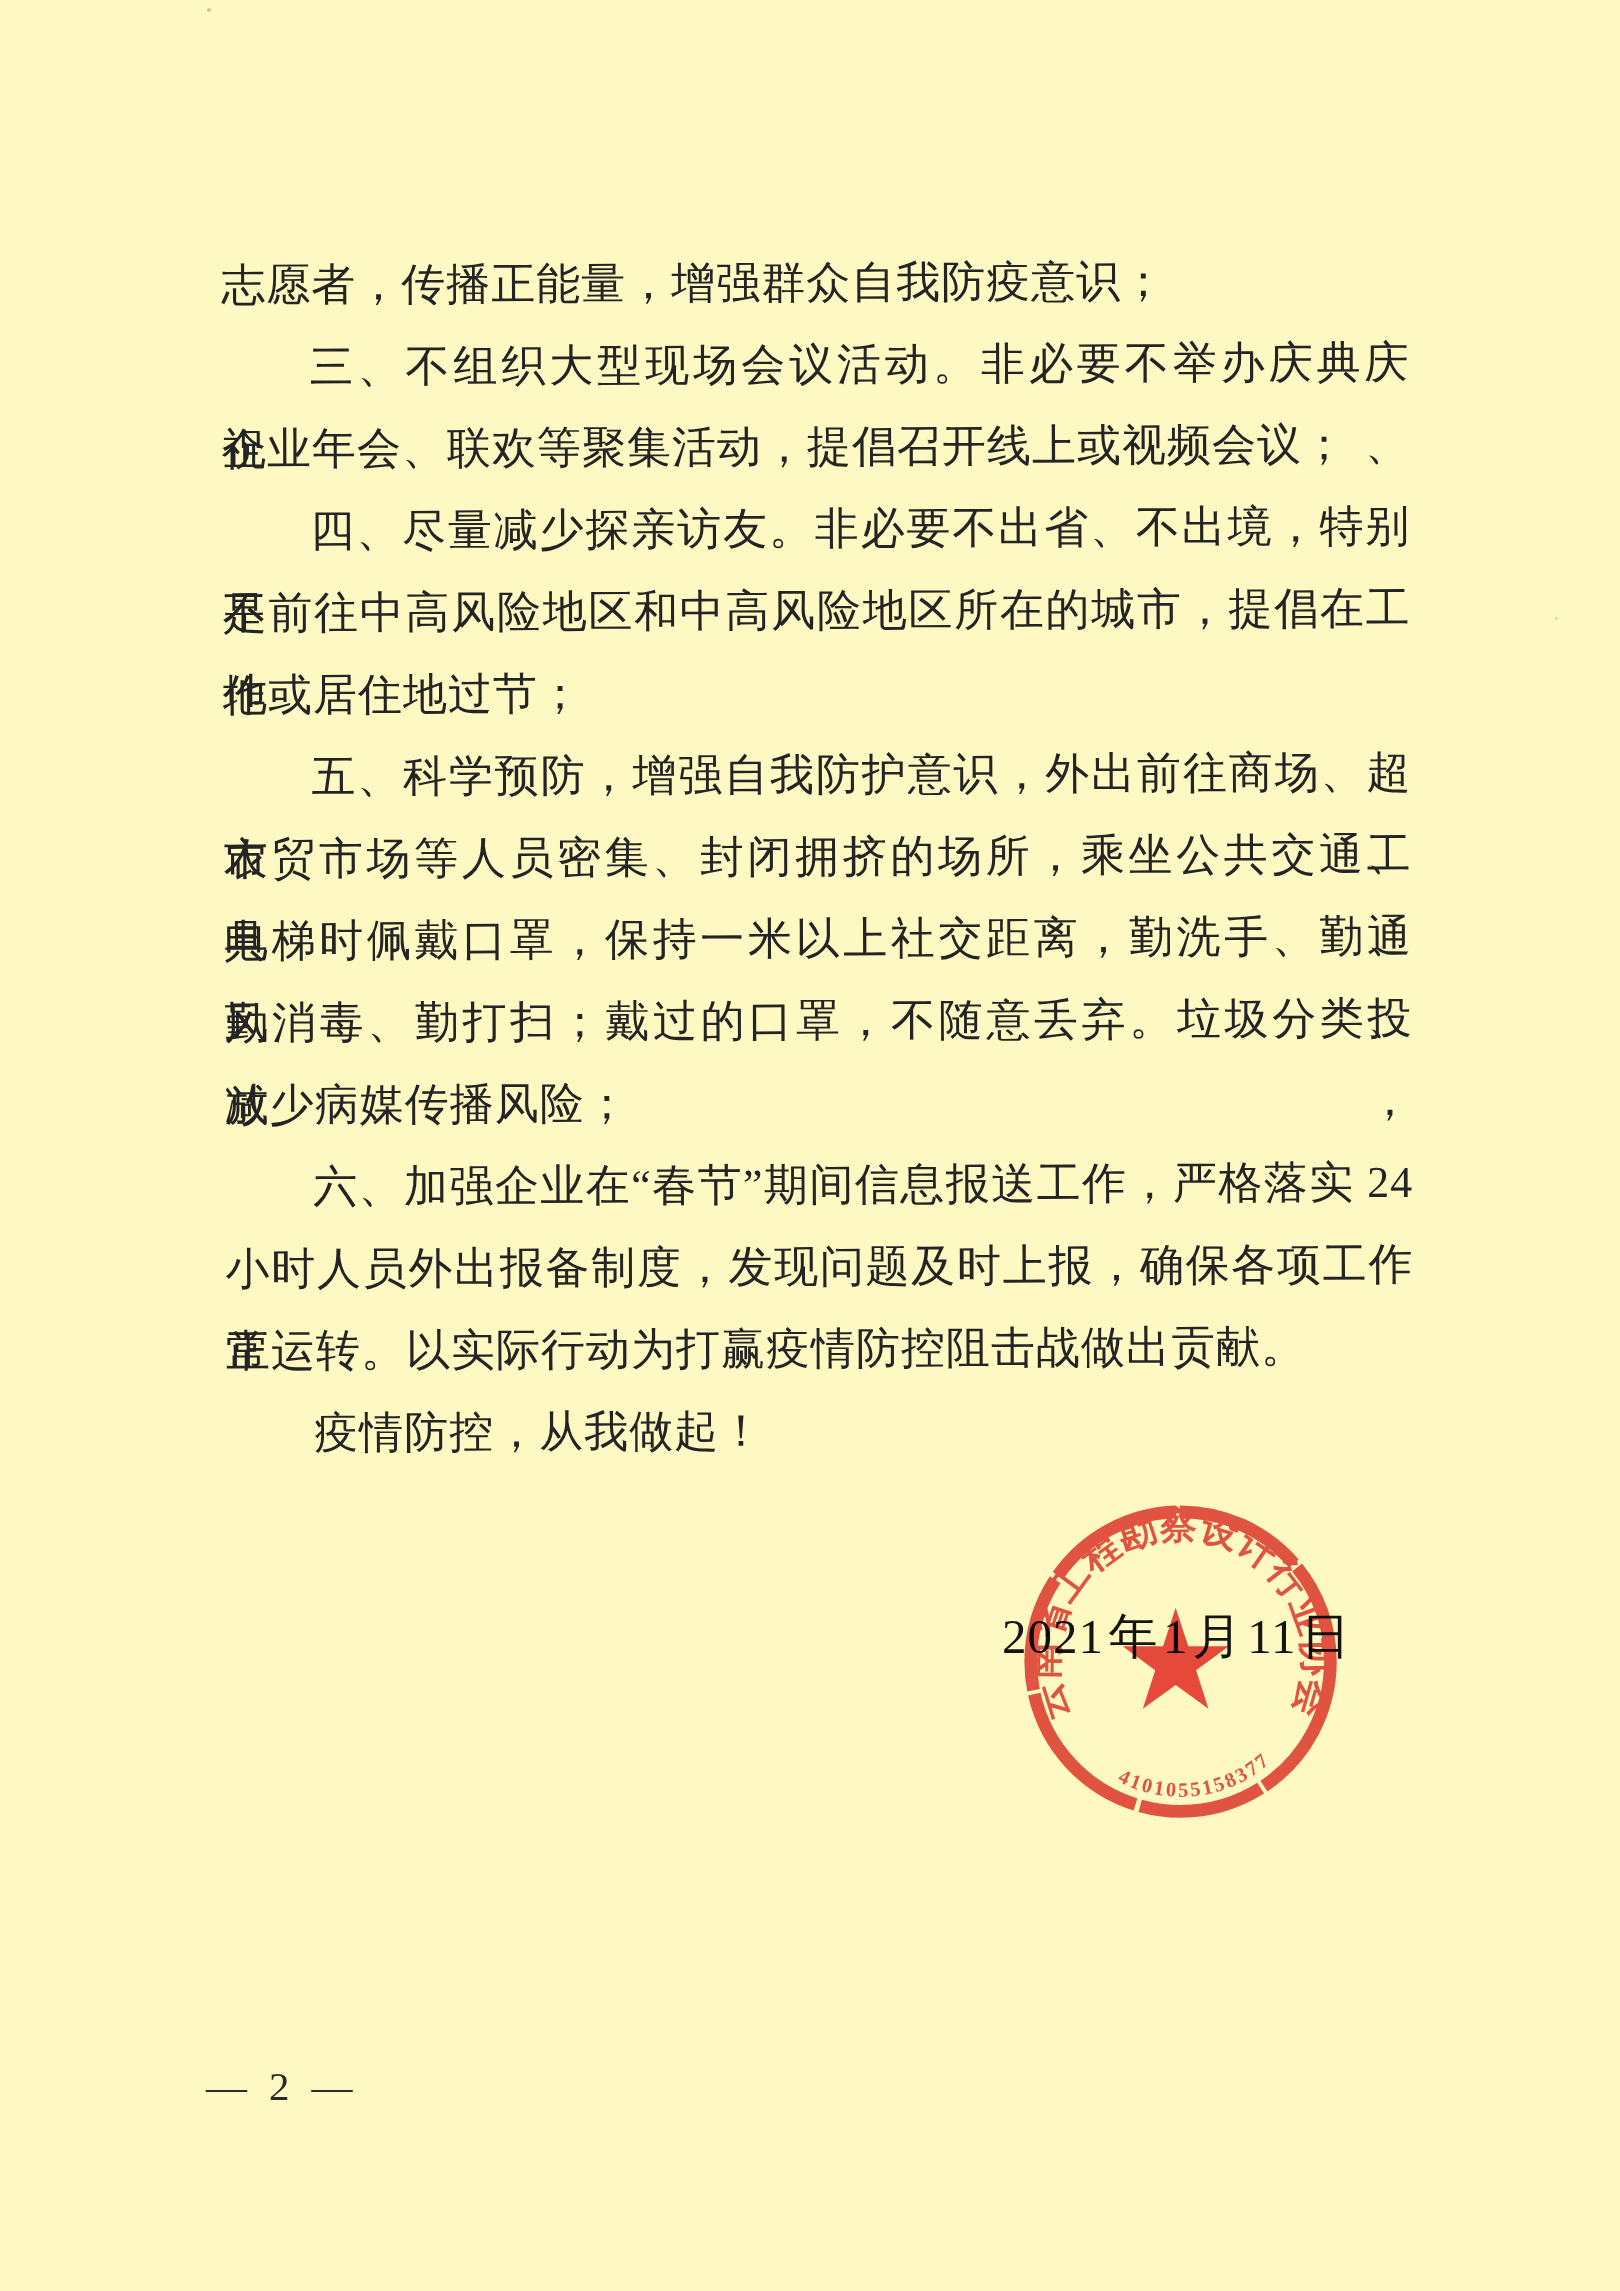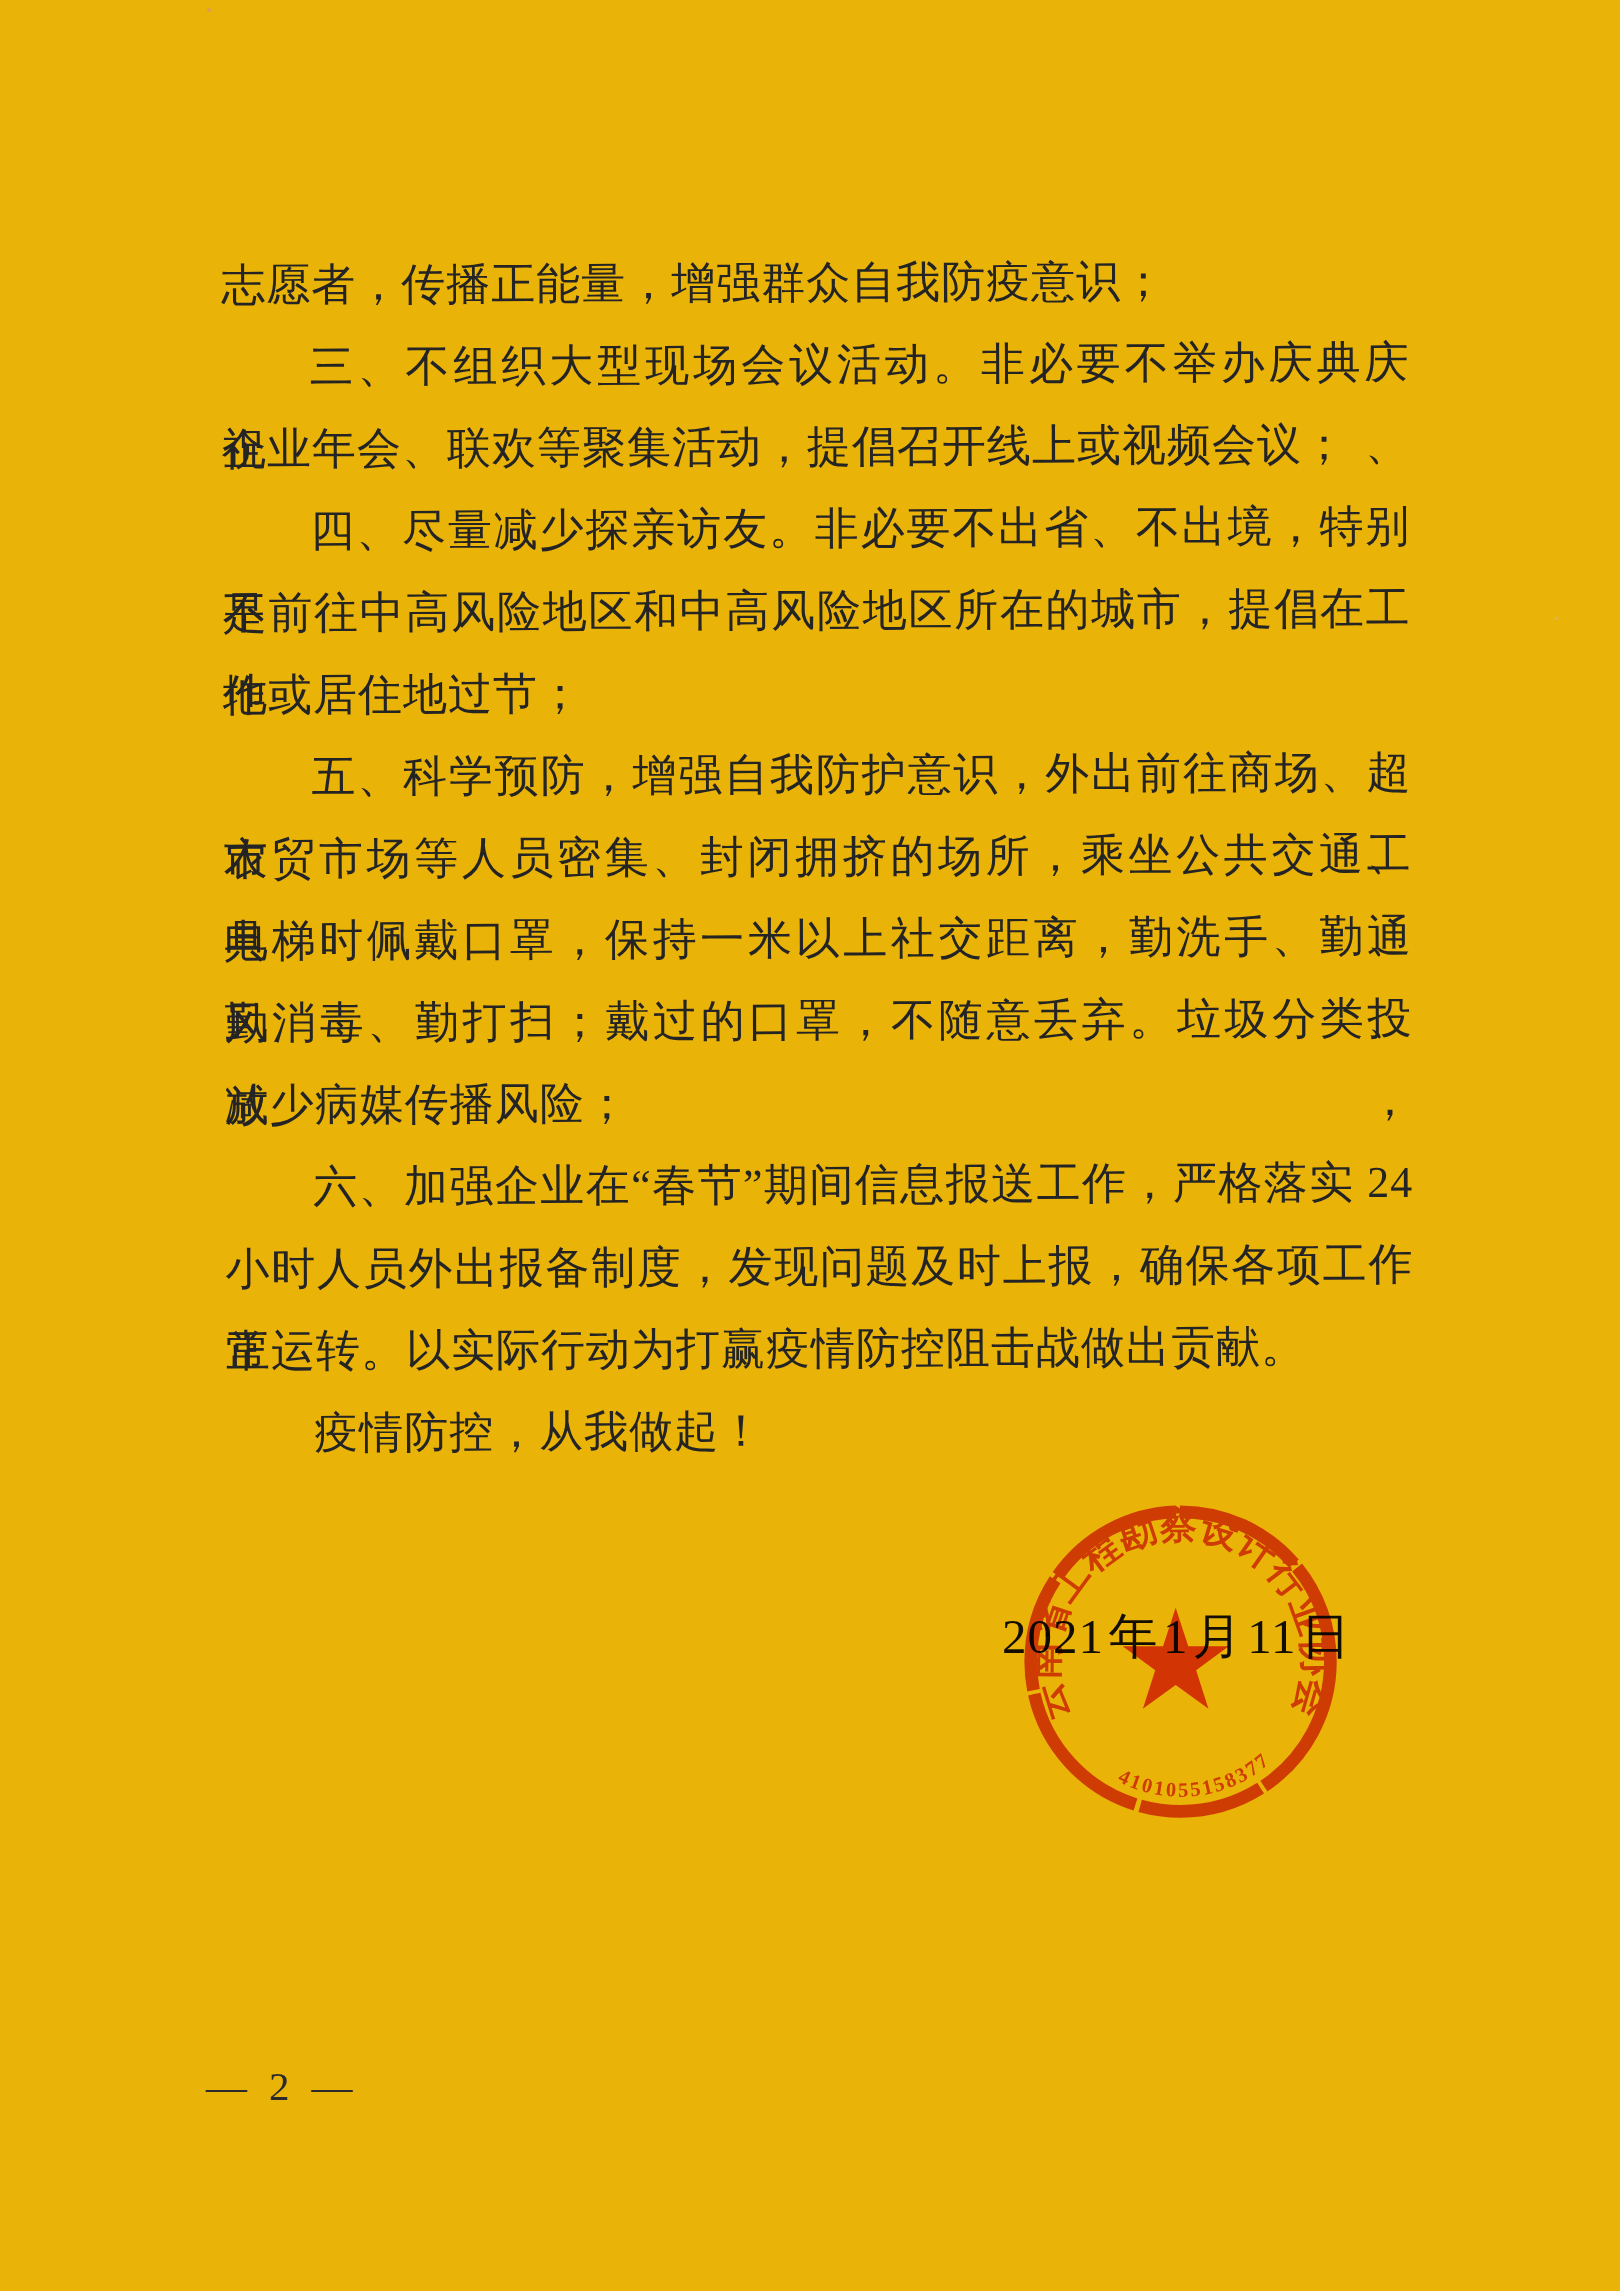--- a/index.html
+++ b/index.html
@@ -1,19 +1,19 @@
 <!DOCTYPE html>
 <html><head>
 <meta charset="utf-8">
 <style>
   html,body{margin:0;padding:0;background:#e8e8e8;}
   .page{
     position:relative;
     width:1620px;height:2292px;
-    background:#eab308;
+    background:#fef9c3;
     overflow:hidden;
     font-family:"Liberation Serif","DejaVu Serif",serif;
   }
   
   .doc{
     position:absolute;
     left:221px;top:245px;width:1188px;
     font-size:44px;
     color:#242424;
     transform:rotate(-0.25deg);

